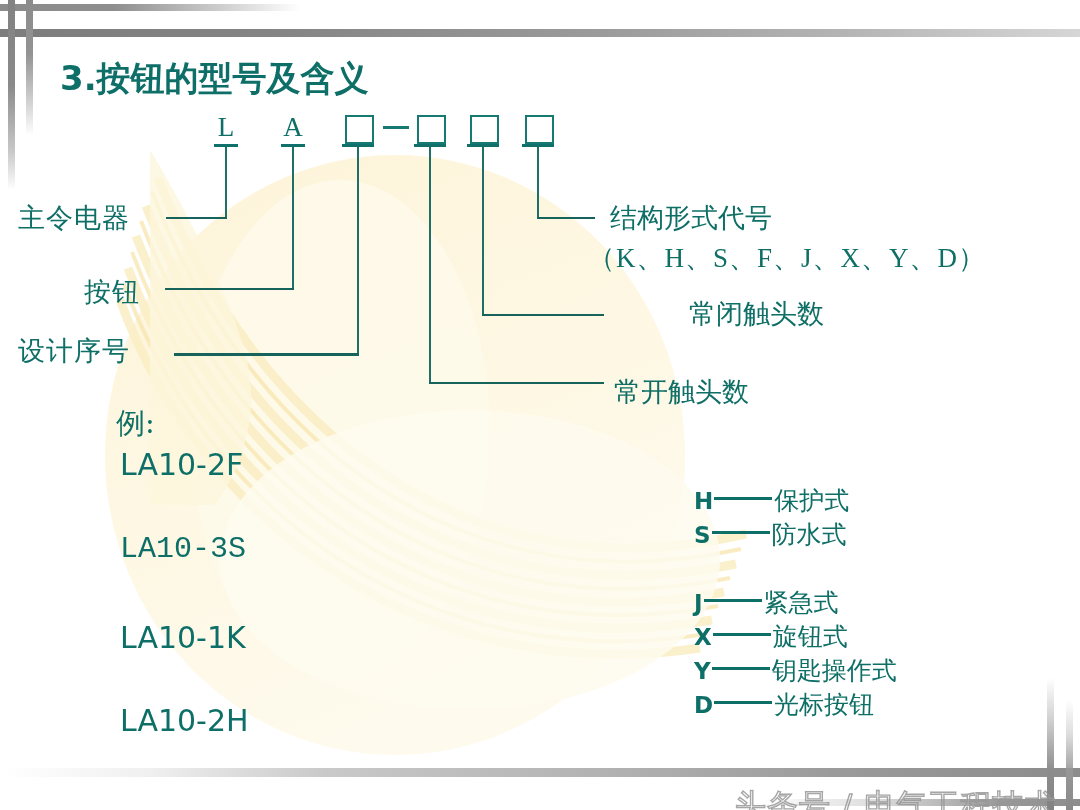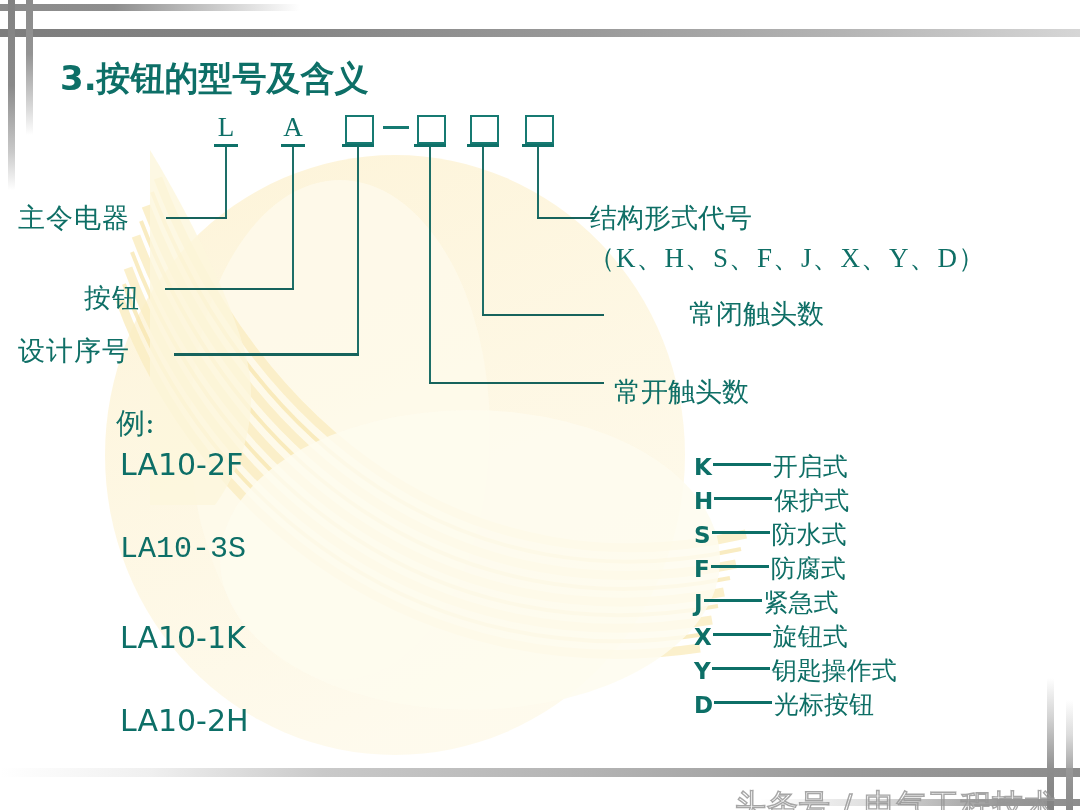--- a/index.html
+++ b/index.html
@@ -211,46 +211,40 @@
 
   <div class="lead-h" style="left:166px;top:217px;width:61px;"></div>
   <div class="lead-h" style="left:165px;top:288px;width:129px;"></div>
   <div class="lead-h" style="left:174px;top:353px;width:185px;height:3px;"></div>
 
   <div class="lead-h" style="left:537px;top:217px;width:58px;"></div>
   <div class="lead-h" style="left:482px;top:314px;width:122px;"></div>
   <div class="lead-h" style="left:429px;top:382px;width:175px;"></div>
 
   <div class="lbl" style="left:18px;top:200px;">主令电器</div>
-  <div class="lbl" style="left:84px;top:280px;">按钮</div>
+  <div class="lbl" style="left:84px;top:274px;">按钮</div>
   <div class="lbl" style="left:18px;top:333px;">设计序号</div>
 
-  <div class="rlbl" style="left:590px;top:200px;">结构形式代号</div>
+  <div class="rlbl" style="left:610px;top:200px;">结构形式代号</div>
   <div class="rlbl-sub" style="left:588px;top:240px;">（K、H、S、F、J、X、Y、D）</div>
   <div class="rlbl" style="left:642px;top:296px;margin-left:47px;">常闭触头数</div>
   <div class="rlbl" style="left:614px;top:374px;">常开触头数</div>
 
   <div class="ex-head">例:</div>
   <div class="ex-item" style="top:447px;">LA10-2F</div>
   <div class="ex-item" style="top:532px;font-family:Liberation Mono, monospace;">LA10-3S</div>
   <div class="ex-item" style="top:620px;">LA10-1K</div>
   <div class="ex-item" style="top:703px;">LA10-2H</div>
 
-  <div class="lg-row" style="top:450px;">
-    <span class="lg-key">K</span><span class="lg-dash"></span><span class="lg-val">开启式</span>
-  </div>
   <div class="lg-row" style="top:484px;">
     <span class="lg-key">H</span><span class="lg-dash"></span><span class="lg-val">保护式</span>
   </div>
   <div class="lg-row" style="top:518px;">
     <span class="lg-key">S</span><span class="lg-dash"></span><span class="lg-val">防水式</span>
   </div>
-  <div class="lg-row" style="top:552px;">
-    <span class="lg-key">F</span><span class="lg-dash"></span><span class="lg-val">防腐式</span>
-  </div>
   <div class="lg-row" style="top:586px;">
     <span class="lg-key">J</span><span class="lg-dash"></span><span class="lg-val">紧急式</span>
   </div>
   <div class="lg-row" style="top:620px;">
     <span class="lg-key">X</span><span class="lg-dash"></span><span class="lg-val">旋钮式</span>
   </div>
   <div class="lg-row" style="top:654px;">
     <span class="lg-key">Y</span><span class="lg-dash"></span><span class="lg-val">钥匙操作式</span>
   </div>
   <div class="lg-row" style="top:688px;">

